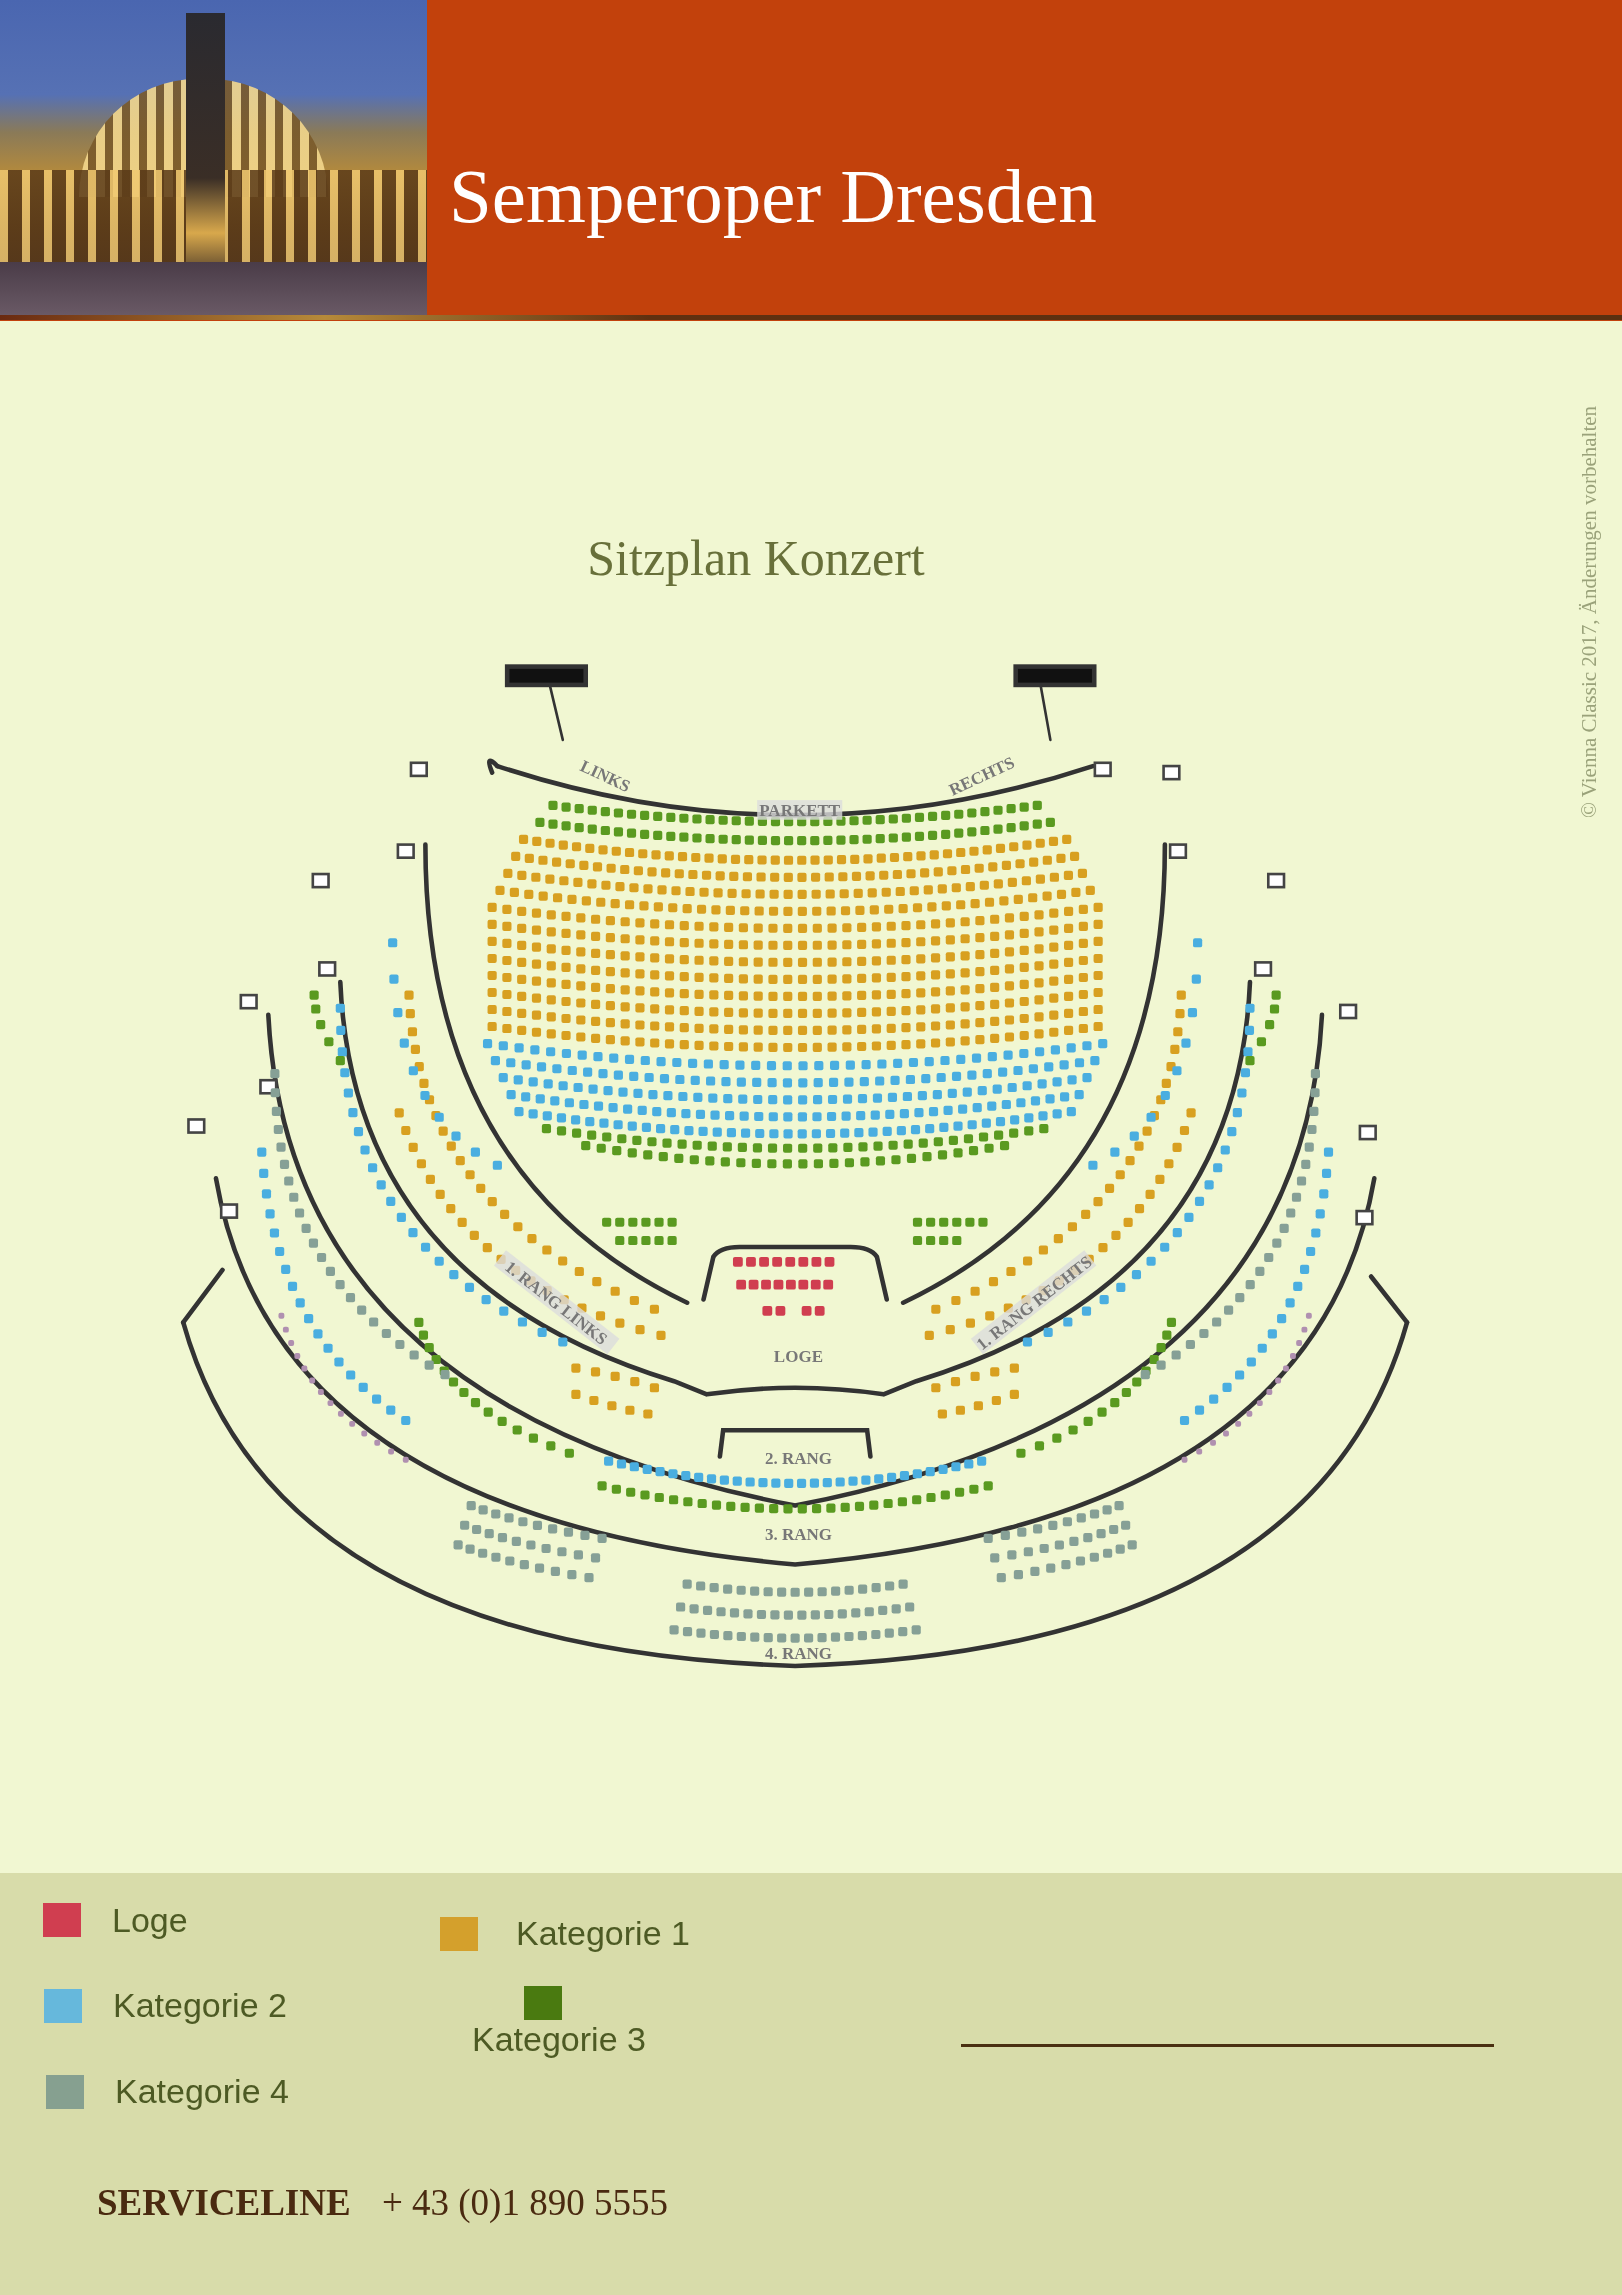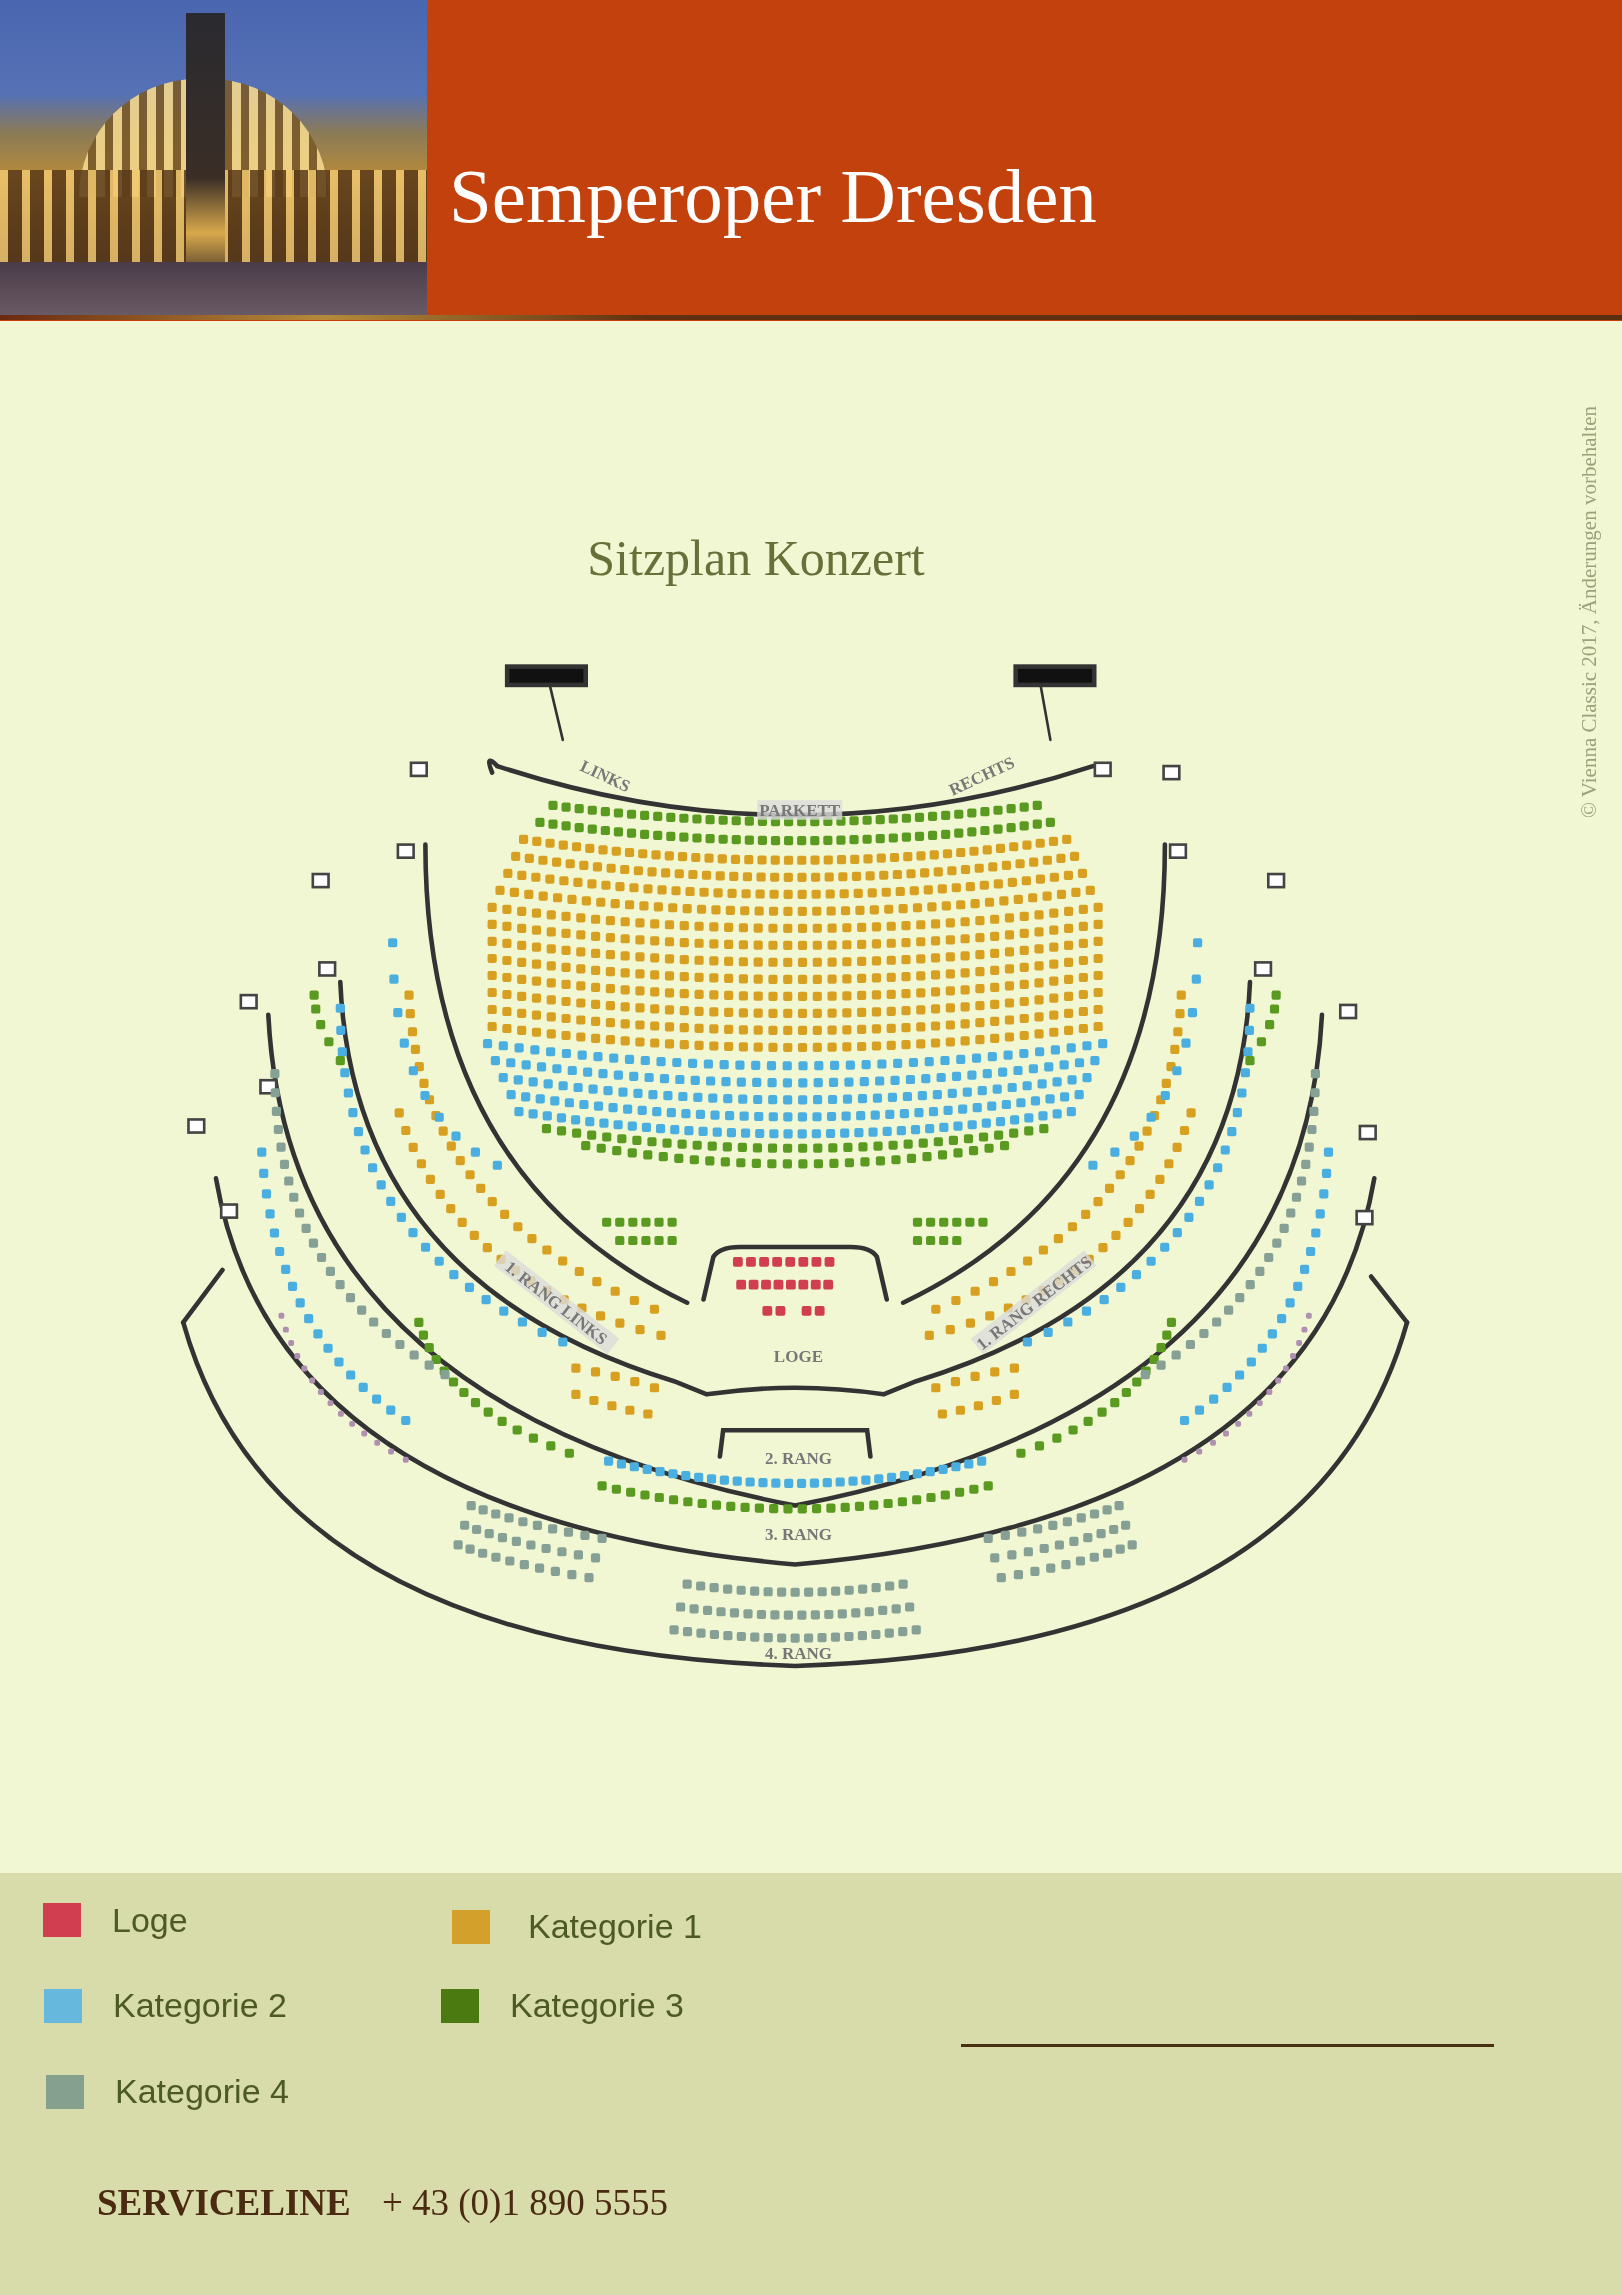--- a/index.html
+++ b/index.html
@@ -1551,29 +1551,29 @@
         <text x="1220" y="2534" text-anchor="middle" font-size="26" fill="#777777" font-family="Liberation Serif, serif" font-weight="bold">4. RANG</text>
       </g>
     </g>
 </svg>
 
 <div class="footer">
   <div class="legend-item" style="left:43px;top:27.5px;">
     <div class="swatch" style="background:#d03e50"></div>
     <span class="legend-label">Loge</span>
   </div>
-  <div class="legend-item" style="left:440px;top:34px;margin-left:12px;">
+  <div class="legend-item" style="left:440px;top:41px;">
     <div class="swatch" style="background:#d4a02c"></div>
     <span class="legend-label" style="margin-left:38px">Kategorie 1</span>
   </div>
   <div class="legend-item" style="left:44px;top:113px;justify-content:flex-end;">
     <div class="swatch" style="background:#66b8dc"></div>
     <span class="legend-label">Kategorie 2</span>
   </div>
-  <div class="legend-item" style="left:441px;top:113px;">
+  <div class="legend-item" style="left:441px;top:113px;flex-direction:column;">
     <div class="swatch" style="background:#4a7a10"></div>
     <span class="legend-label">Kategorie 3</span>
   </div>
   <div class="legend-item" style="left:46px;top:199px;">
     <div class="swatch" style="background:#86a090"></div>
     <span class="legend-label">Kategorie 4</span>
   </div>
 
   <div class="brand-rule"></div>
 

